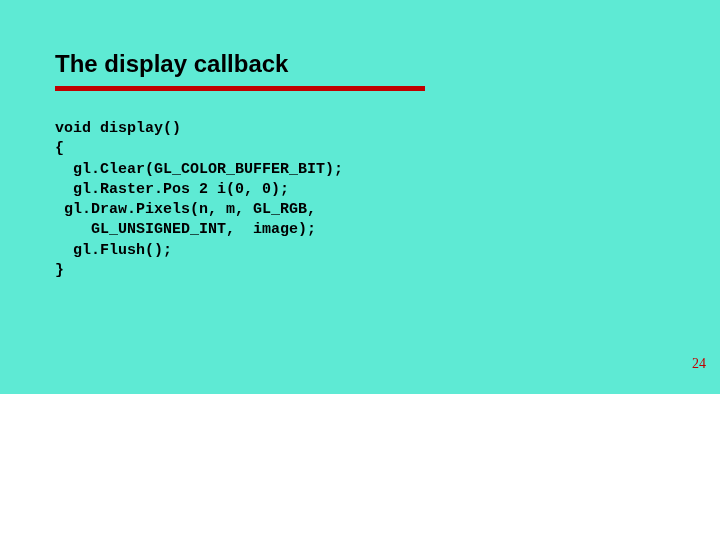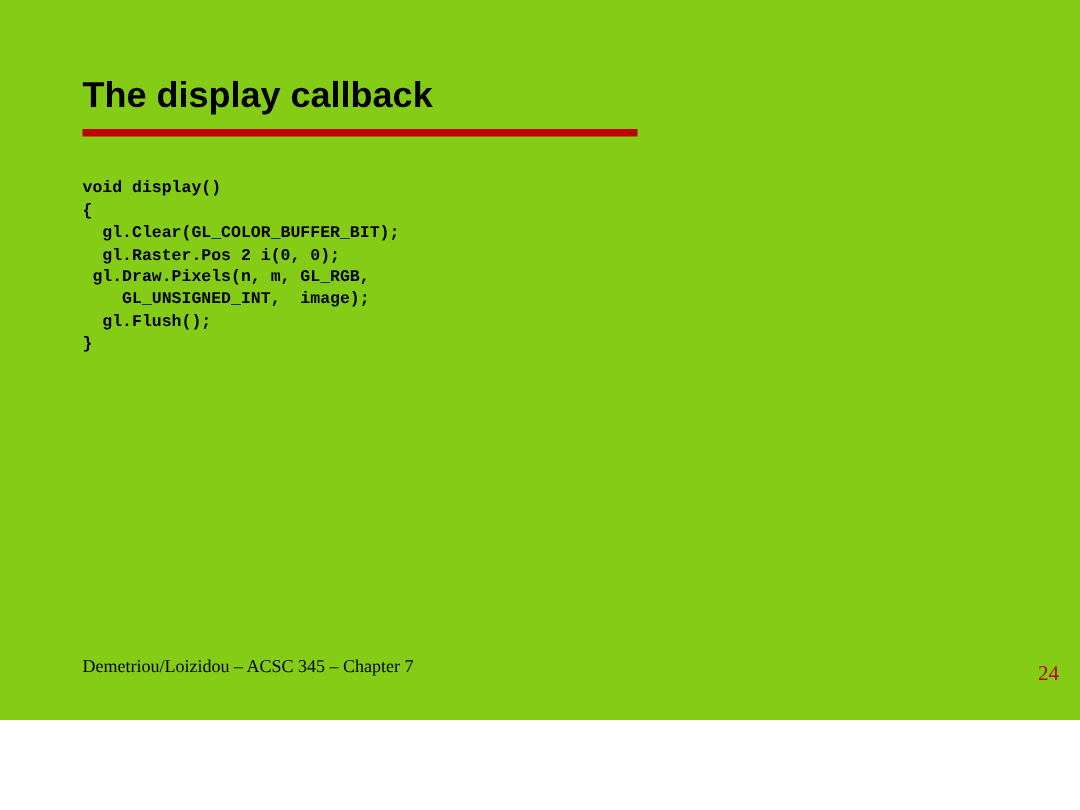--- a/index.html
+++ b/index.html
@@ -1,38 +1,38 @@
 <!DOCTYPE html>
 <html><head>
 <meta charset="utf-8">
 <style>
   * { margin: 0; padding: 0; box-sizing: border-box; }
   html, body { width: 720px; height: 540px; background: #fff; font-family: Arial, Helvetica, sans-serif; }
   .slide {
     position: relative;
     width: 720px;
-    height: 480px;
-    background: #84cc16;
+    height: 394px;
+    background: #5eead4;
     padding: 50px 84px 0 55px;
   }
   .title {
     font-size: 24px;
     font-weight: bold;
     color: #000;
     margin-bottom: 8px;
   }
   .rule {
     height: 5px;
     background: #c00000;
     width: 370px;
     margin-bottom: 28px;
   }
   .code {
     font-family: "Courier New", Courier, monospace;
-    font-size: 11px;
+    font-size: 15px;
     font-weight: bold;
     line-height: 1.35;
     white-space: pre;
     color: #000;
   }
   .footer {
     position: absolute;
     left: 55px;
     bottom: 28px;
     font-size: 12px;
@@ -55,15 +55,14 @@
   <div class="title">The display callback</div>
   <div class="rule"></div>
   <div class="code">void display()
 {
   gl.Clear(GL_COLOR_BUFFER_BIT);
   gl.Raster.Pos 2 i(0, 0);
  gl.Draw.Pixels(n, m, GL_RGB,
     GL_UNSIGNED_INT,  image);
   gl.Flush();
 }</div>
-  <div class="footer">Demetriou/Loizidou – ACSC 345 – Chapter 7</div>
   <div class="pagenum">24</div>
 </div>
 
 </body></html>

